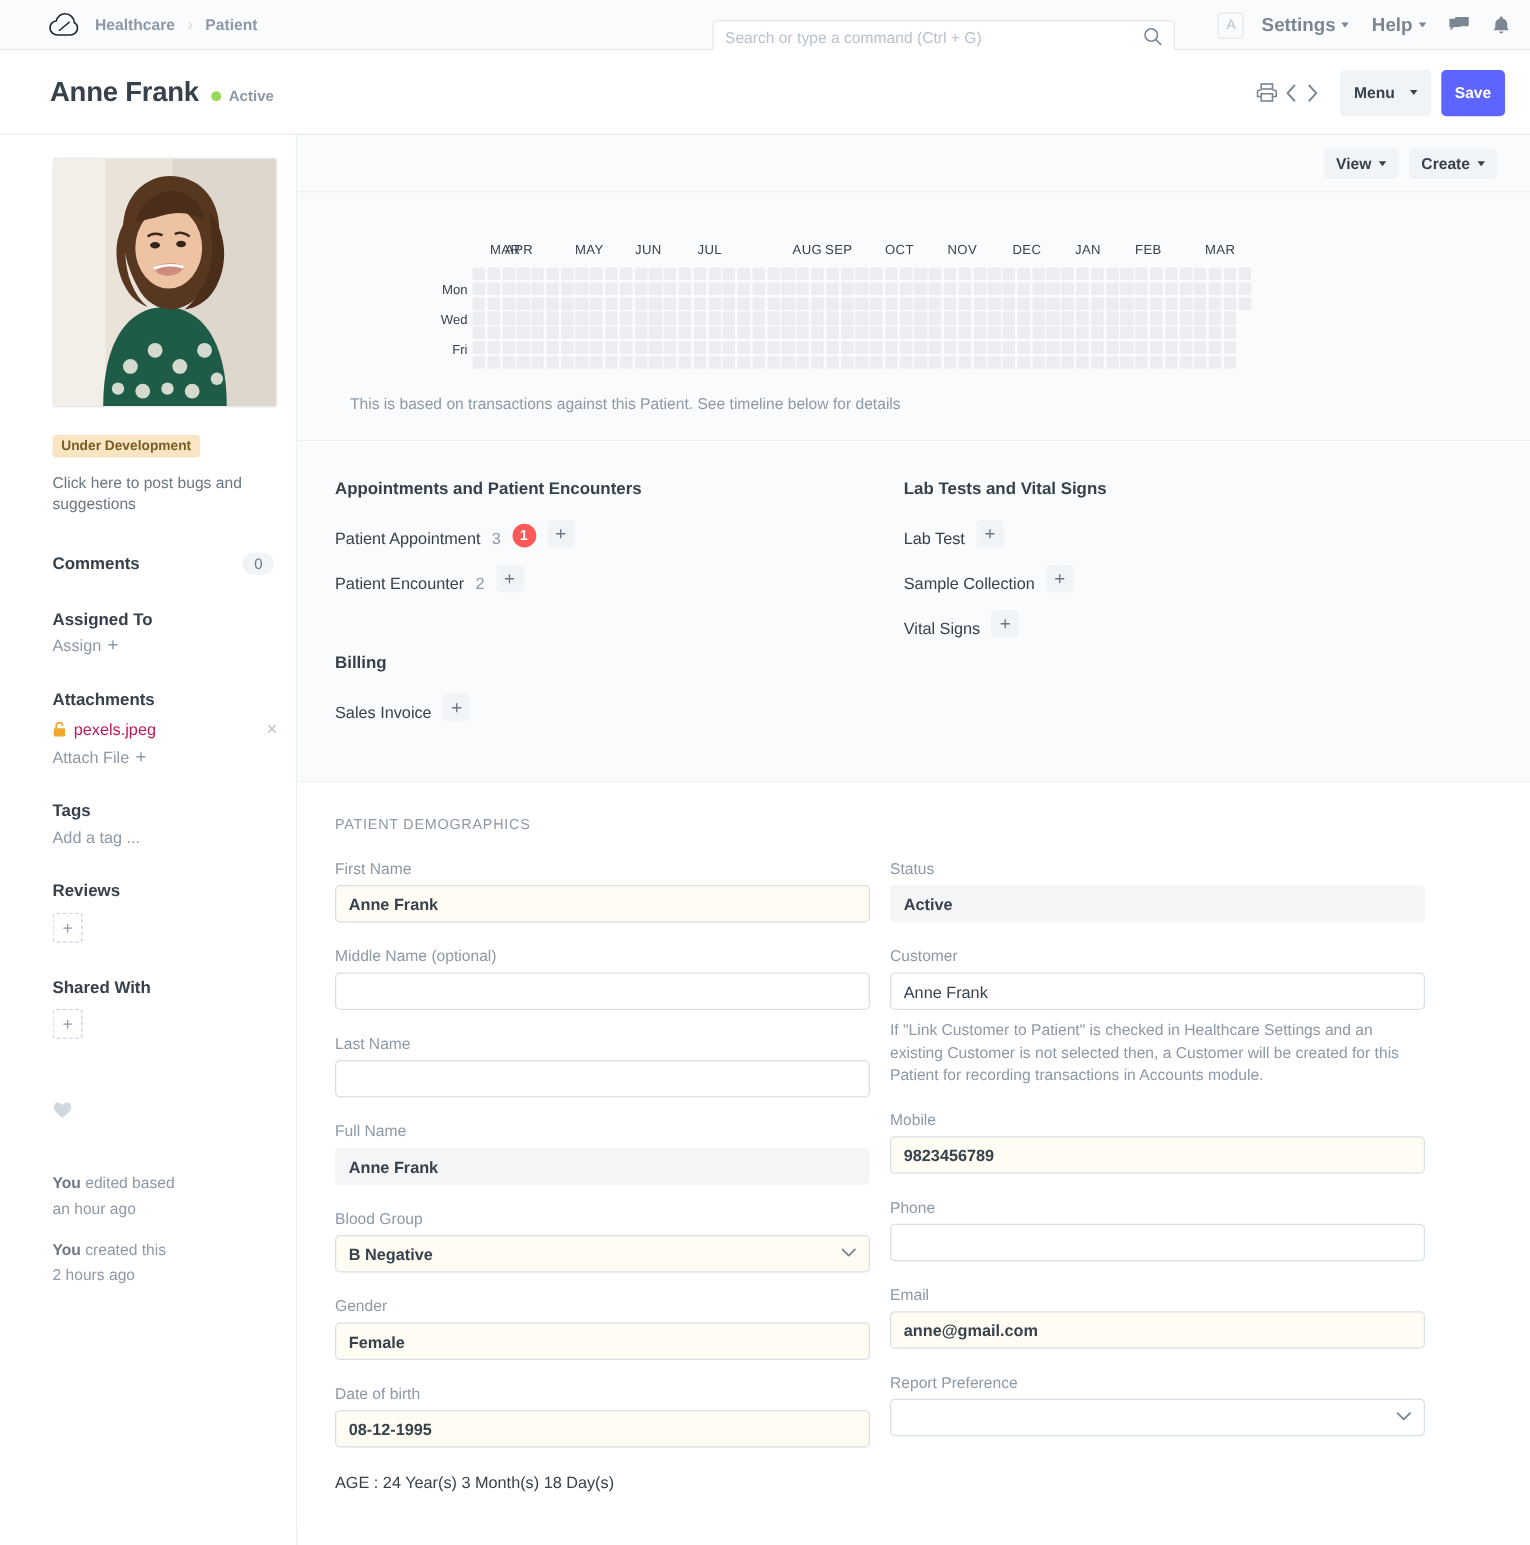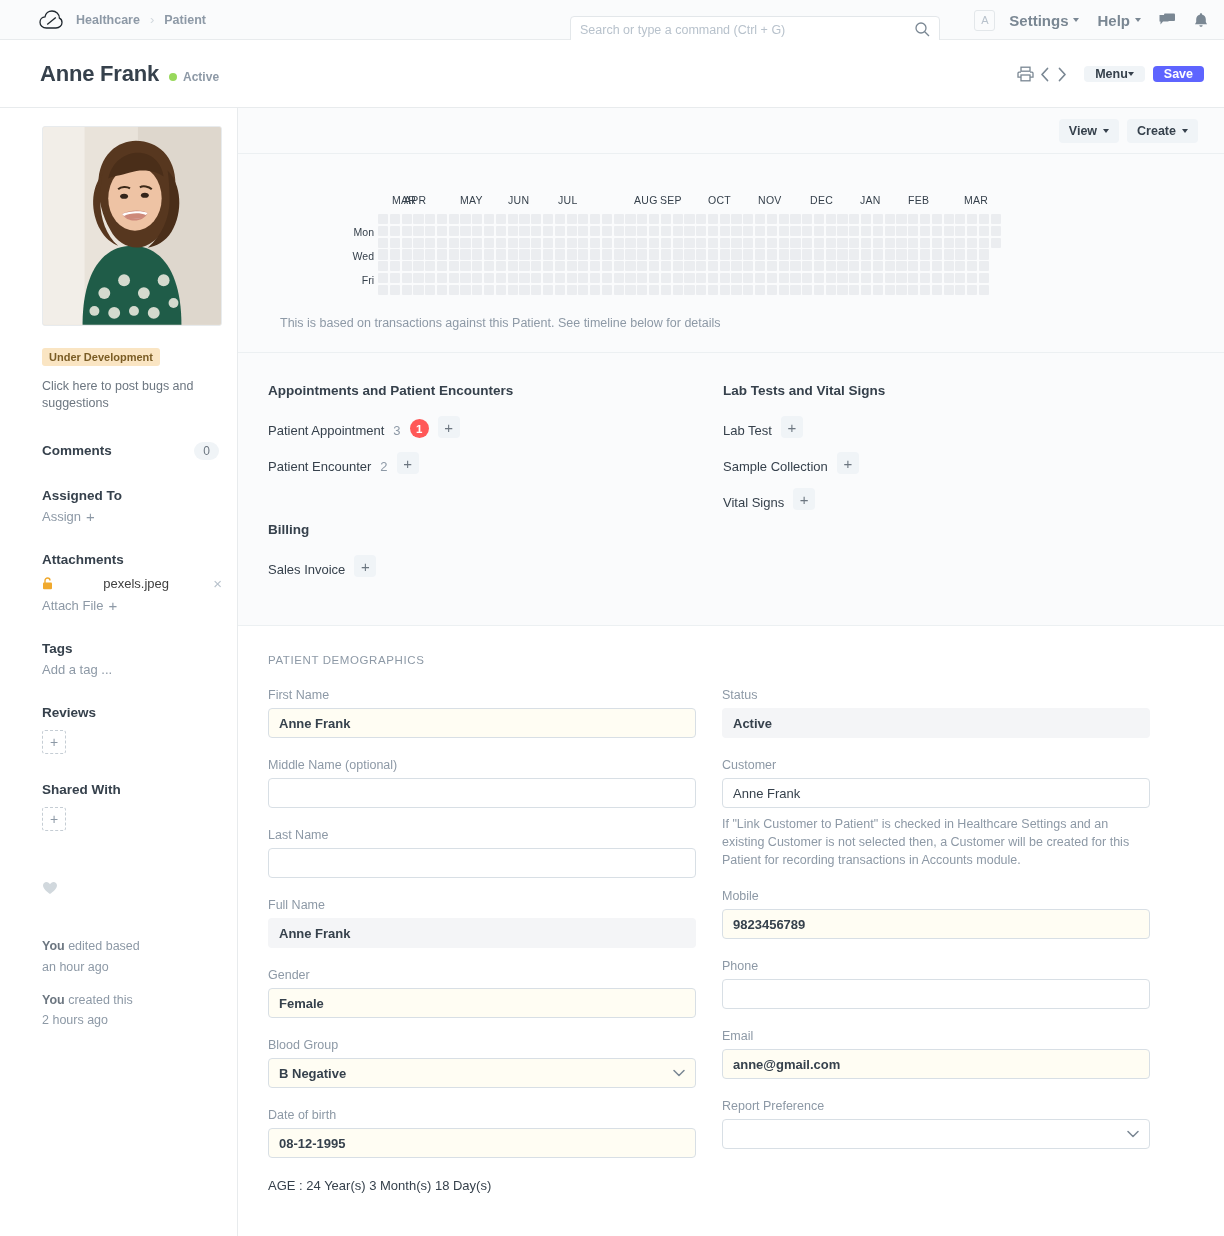--- a/index.html
+++ b/index.html
@@ -117,26 +117,26 @@
     position: absolute; right: 20px; top: 0; height: 68px;
     display: flex; align-items: center; gap: 0;
   }
   .icon-btn {
     width: 22px; height: 22px;
     display: flex; align-items: center; justify-content: center;
     color: #8d99a6; cursor: pointer;
   }
   .arrow-btn { width: 17px; }
   .btn {
-    height: 16px;
+    height: 37px;
     padding: 0 11px;
     border-radius: 4px;
     font-size: 12.5px;
     font-weight: 600;
-    display: flex; align-items: center; gap: 0;
+    display: flex; align-items: center; gap: 12px;
     border: none; cursor: pointer;
     font-family: "Liberation Sans", sans-serif;
   }
   .btn-default { background: #f0f4f7; color: #36414c; margin-left: 14px; }
   .btn-primary { background: #5e64ff; color: #fff; margin-left: 8px; font-weight: 600; }
 
   
   .layout { display: flex; align-items: stretch; }
   .sidebar {
     width: 238px;
@@ -204,21 +204,21 @@
     display: inline-flex; align-items: center; gap: 5px;
     cursor: pointer;
   }
   .plus-sign { font-size: 15px; color: #8d99a6; line-height: 1; }
   .attach-row {
     display: flex; align-items: center;
     margin-top: 8px;
     width: 180px;
   }
   .lock-icon { margin-right: 6px; display:flex; }
-  .attach-name { font-size: 13px; color: #404040; flex: 1; text-align: center; }
+  .attach-name { font-size: 13px; color: #be185d; flex: 1; }
   .attach-x { color: #b8c2cc; font-size: 15px; cursor: pointer; }
   .dash-box {
     width: 24px; height: 24px;
     border: 1px dashed #c5cdd4;
     border-radius: 3px;
     display: flex; align-items: center; justify-content: center;
     color: #8d99a6; font-size: 14px;
     margin-top: 10px;
     cursor: pointer;
   }
@@ -337,21 +337,21 @@
   }
 
   
   .form-card { background: #fff; padding: 28px 30px 30px 30px; }
   .form-sec-label {
     font-size: 11.5px;
     letter-spacing: 0.6px;
     color: #8d99a6;
     margin-bottom: 22px;
   }
-  .form-cols { display: flex; gap: 26px; }
+  .form-cols { display: flex; gap: 16px; }
   .form-col { width: 428px; }
   .field { margin-bottom: 20px; }
   .field label {
     display: block;
     font-size: 12.5px;
     color: #8d99a6;
     margin-bottom: 6px;
   }
   .ctl {
     width: 100%;
@@ -1154,33 +1154,33 @@
           </div>
           <div class="field">
             <label>Last Name</label>
             <div class="ctl"></div>
           </div>
           <div class="field">
             <label>Full Name</label>
             <div class="ctl readonly">Anne Frank</div>
           </div>
           <div class="field">
-            <label>Gender</label>
-            <div class="ctl modified">Female</div>
-          </div>
-          <div class="field">
             <label>Blood Group</label>
             <div class="ctl modified select">
               <span>B Negative</span>
               <span class="sel-caret">
                 <svg width="12" height="8" viewBox="0 0 12 8">
                     <polyline points="1,1.5 6,6.5 11,1.5" fill="none" stroke="#7a8793" stroke-width="1.5" stroke-linecap="round" stroke-linejoin="round"></polyline>
                   </svg>
               </span>
             </div>
+          </div>
+          <div class="field">
+            <label>Gender</label>
+            <div class="ctl modified">Female</div>
           </div>
           <div class="field">
             <label>Date of birth</label>
             <div class="ctl modified">08-12-1995</div>
           </div>
           <div class="age-note">AGE : 24 Year(s) 3 Month(s) 18 Day(s)</div>
         </div>
 
         <div class="form-col">
           <div class="field">

